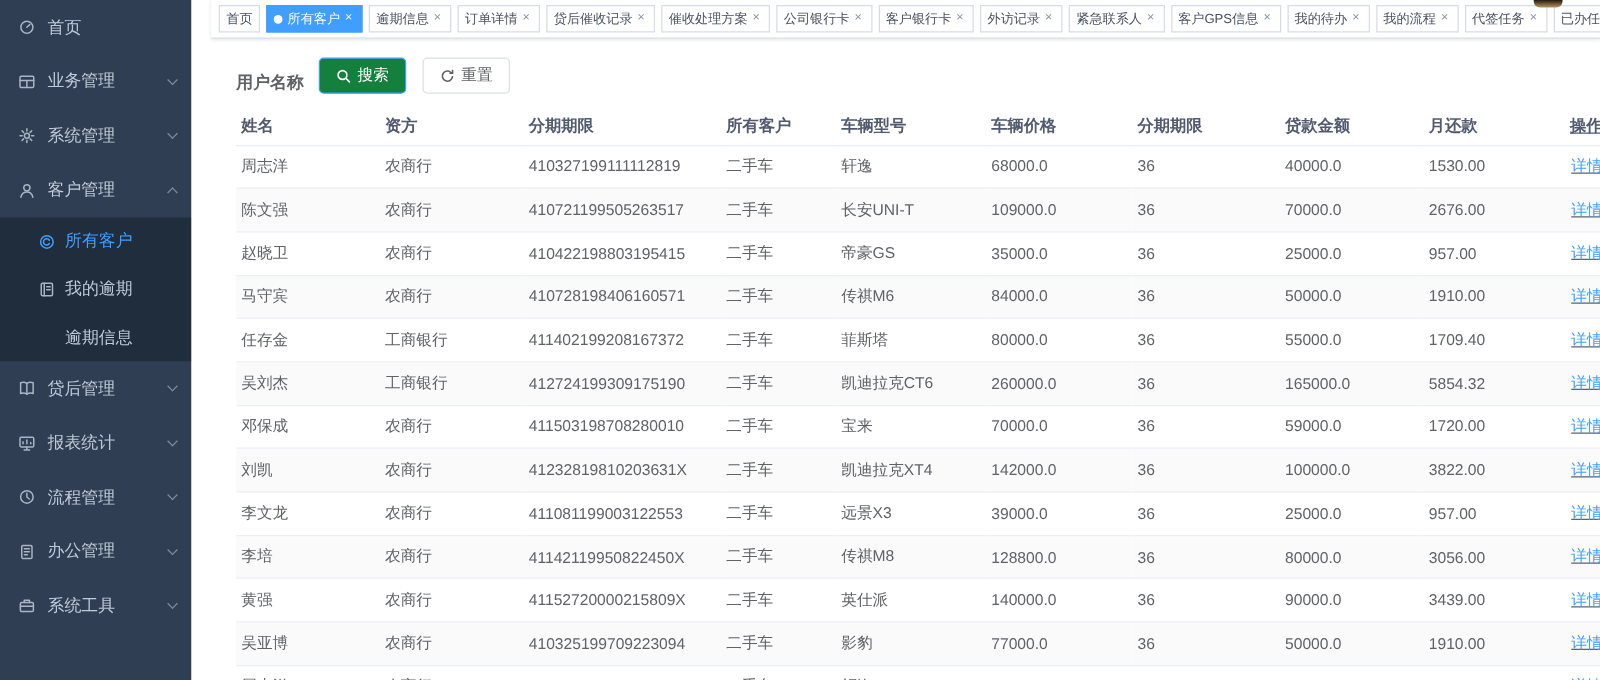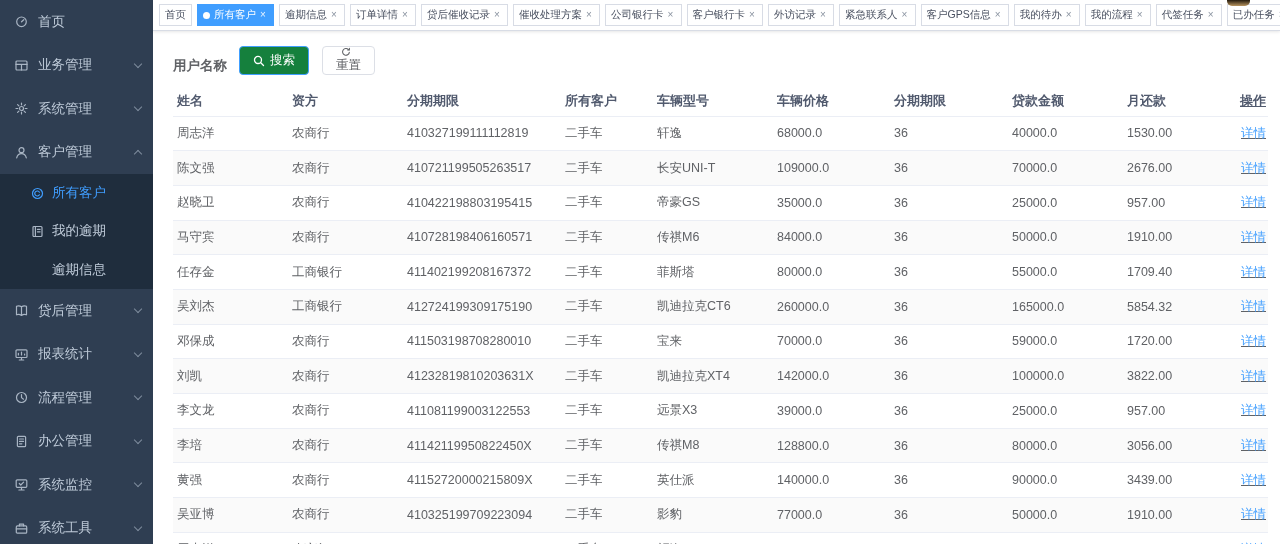--- a/index.html
+++ b/index.html
@@ -1,18 +1,18 @@
 <!DOCTYPE html>
 <html><head>
 <meta charset="utf-8">
 <style>
   * { margin:0; padding:0; box-sizing:border-box; }
   html,body { width:1280px; height:544px; overflow:hidden; background:#fff;
               font-family:"Liberation Sans","DejaVu Sans",sans-serif; }
-  .app { display:flex; width:1280px; height:544px; }
+  .app { display:flex; width:1280px; height:544px;gap:16px; }
 
   
   .sidebar { width:153px; flex-shrink:0; background:#2f3e52; color:#bfcbd9; overflow:hidden; }
   .menu-item { height:43.5px; display:flex; align-items:center; padding:0 12px 0 14px;
                font-size:13.5px; cursor:pointer; }
   .mi-icon { width:15px; height:15px; margin-right:9px; display:inline-flex; align-items:center;
              justify-content:center; color:#a9b5c4; flex-shrink:0; }
   .mi-icon svg { width:13px; height:13px; stroke:currentColor; fill:none;
                  stroke-width:1.2; stroke-linecap:round; stroke-linejoin:round; }
   .mi-label { flex:1; white-space:nowrap; overflow:hidden; }
@@ -50,21 +50,21 @@
   .search-label { font-size:13.5px; font-weight:bold; color:#606266; margin-right:12px; }
   .search-input { width:163px; height:29px; border:1px solid #dcdfe6; border-radius:4px;
                   padding:0 10px; font-size:12.5px; color:#606266; outline:none; margin-right:13px;
                   font-family:inherit; }
   .search-input::placeholder { color:#c0c4cc; }
   .btn { height:29px; border-radius:4px; font-size:12.5px; display:inline-flex; align-items:center;
          padding:0 13px; cursor:pointer; font-family:inherit; }
   .btn svg { width:12px; height:12px; margin-right:5px; fill:none; stroke:currentColor;
              stroke-width:1.4; stroke-linecap:round; }
   .btn-primary { background:#15803d; border:1px solid #409eff; color:#fff; margin-right:13px; }
-  .btn-plain { background:#fff; border:1px solid #dcdfe6; color:#606266;flex-direction:column; }
+  .btn-plain { background:#fff; border:1px solid #dcdfe6; color:#606266; }
 
   
   table { width:100%; border-collapse:collapse; table-layout:fixed; }
   thead th { text-align:left; font-size:13px; font-weight:bold; color:#515a6e;
              height:29px; padding:0 4px; border-bottom:1px solid #ebeef5; }
   tbody td { font-size:12.5px; color:#606266; height:34.7px; padding:0 4px;
              border-bottom:1px solid #ebeef5; overflow:hidden; white-space:nowrap; }
   tbody tr:nth-child(even) { background:#fafafa; }
   th.col-action, td.col-action { text-align:right; padding-right:2px;text-decoration:underline; }
   .link { color:#409eff; cursor:pointer; text-decoration:none; }
@@ -168,30 +168,20 @@
         <span class="chev"></span>
       </div>
       <div class="menu-item">
         <span class="mi-icon">
           <svg viewBox="0 0 13 13">
             <rect x="2.4" y="1.3" width="8.2" height="10.4" rx="1"></rect>
             <path d="M4.5 4h4M4.5 6.4h4M4.5 8.8h2.4"></path>
           </svg>
         </span>
         <span class="mi-label">办公管理</span>
-        <span class="chev"></span>
-      </div>
-      <div class="menu-item">
-        <span class="mi-icon">
-          <svg viewBox="0 0 13 13">
-            <rect x="1.2" y="1.8" width="10.6" height="7.5" rx="1"></rect>
-            <path d="M3.9 12h5.2M6.5 9.3V12M4.3 5.5l1.5 1.5 2.8-2.8"></path>
-          </svg>
-        </span>
-        <span class="mi-label">系统监控</span>
         <span class="chev"></span>
       </div>
       <div class="menu-item">
         <span class="mi-icon">
           <svg viewBox="0 0 13 13">
             <rect x="1.3" y="3.9" width="10.4" height="7.3" rx="1"></rect>
             <path d="M4.4 3.9V2.2h4.2v1.7M1.3 6.9h10.4"></path>
           </svg>
         </span>
         <span class="mi-label">系统工具</span>

